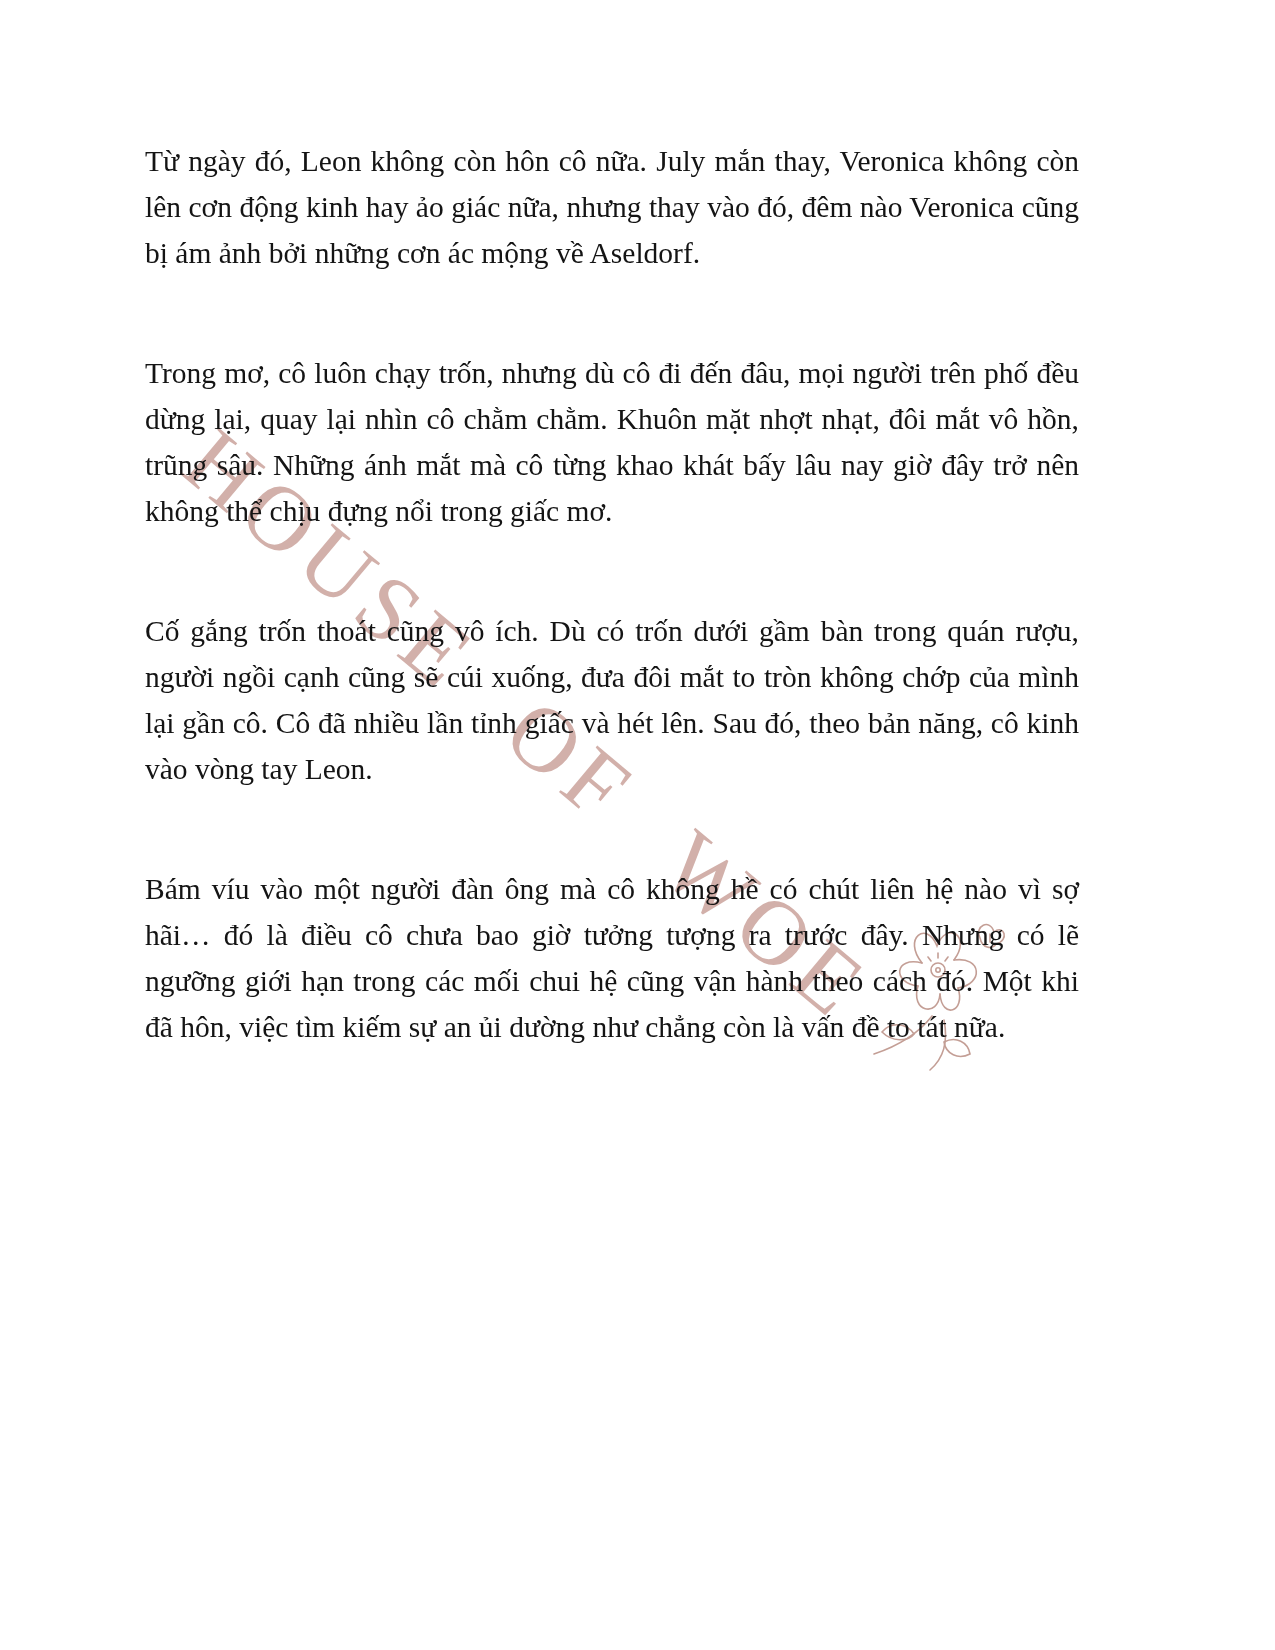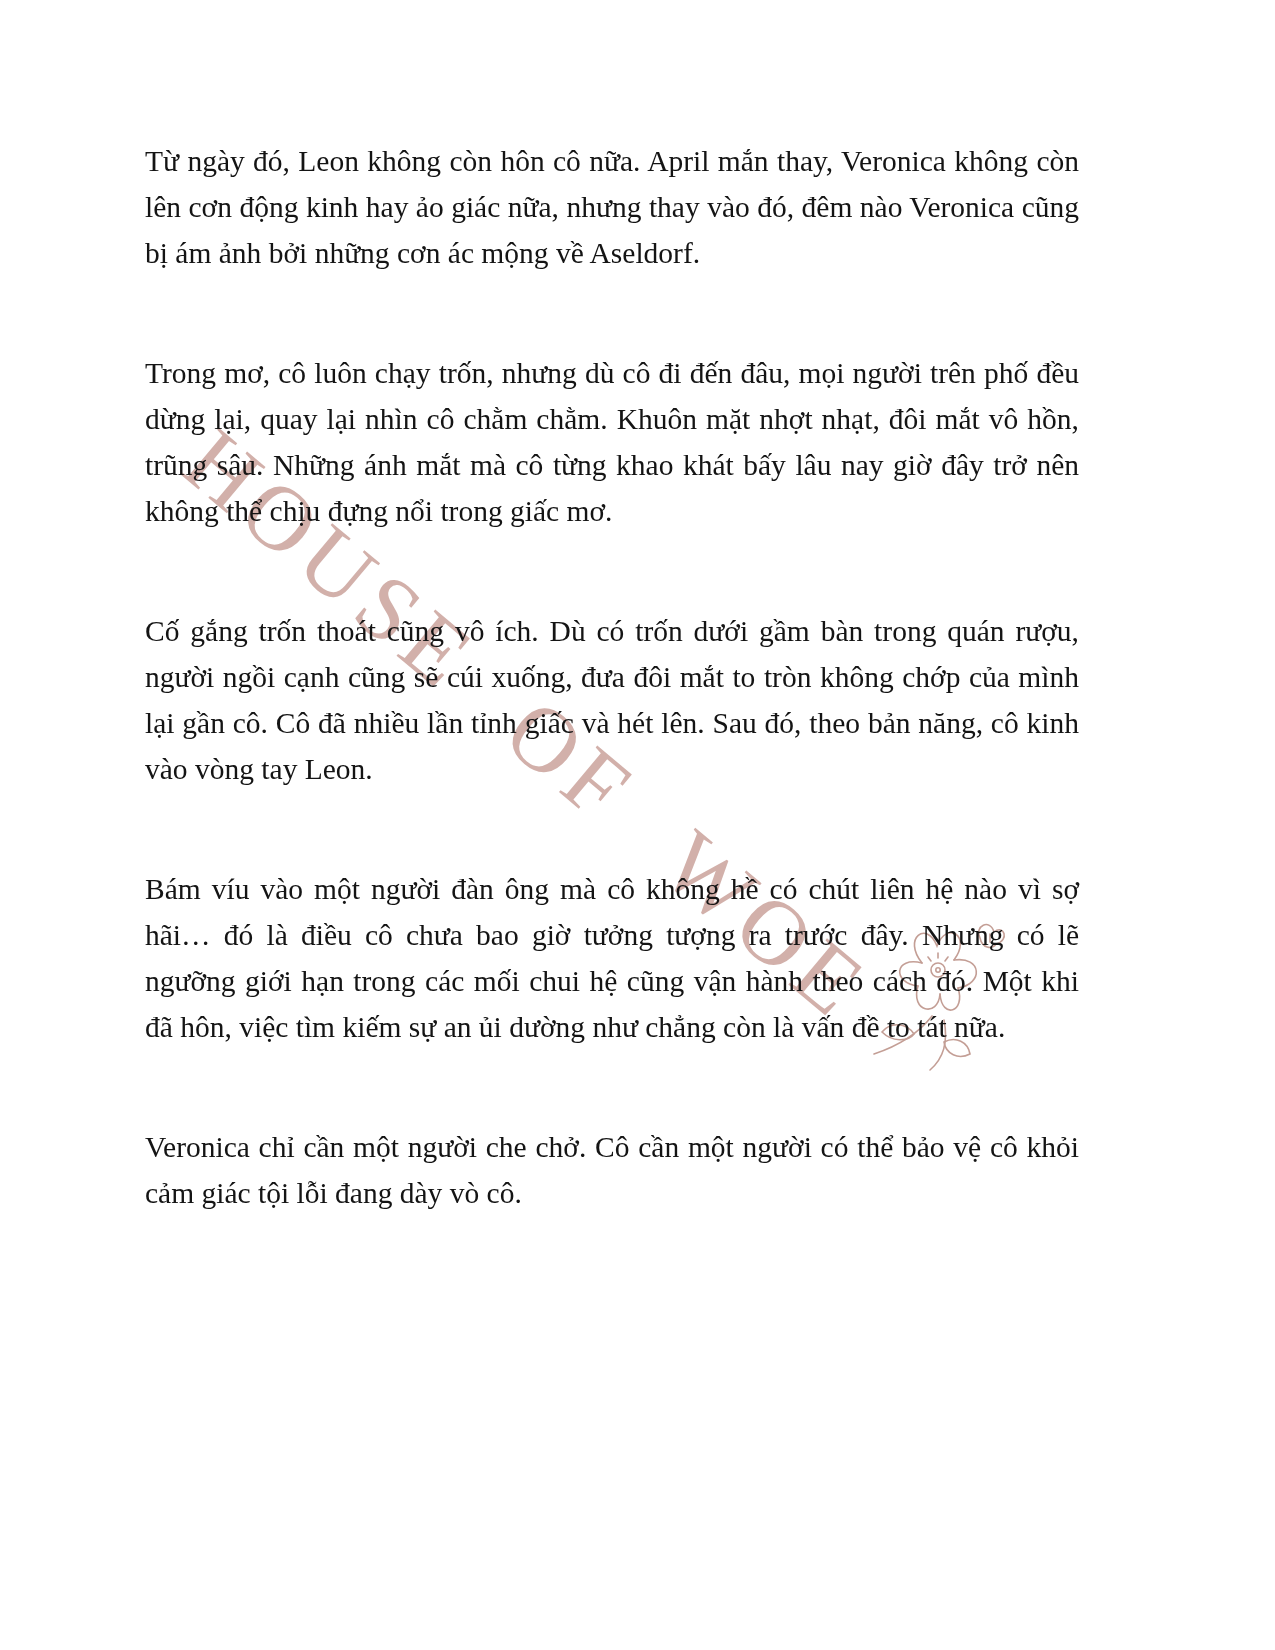--- a/index.html
+++ b/index.html
@@ -78,20 +78,19 @@
     <path d="M128 30 C 122 18, 138 10, 142 24 C 152 16, 158 32, 144 36 C 140 42, 130 40, 128 30 Z"></path>
     <path d="M138 26 l0 8"></path>
 
     <path d="M80 108 C 66 126, 46 138, 22 146"></path>
     <path d="M62 126 C 54 114, 38 114, 30 124 C 40 134, 56 134, 62 126 Z"></path>
     <path d="M92 112 C 96 132, 92 150, 78 162"></path>
     <path d="M92 134 C 104 128, 116 134, 118 146 C 106 152, 94 146, 92 134 Z"></path>
   </svg>
 
   <div class="content">
-    <p>Từ ngày đó, Leon không còn hôn cô nữa. April mắn thay, Veronica không còn lên cơn động kinh hay ảo giác nữa, nhưng thay vào đó, đêm nào Veronica cũng bị ám ảnh bởi những cơn ác mộng về Aseldorf.</p>
+    <p>Từ ngày đó, Leon không còn hôn cô nữa. July mắn thay, Veronica không còn lên cơn động kinh hay ảo giác nữa, nhưng thay vào đó, đêm nào Veronica cũng bị ám ảnh bởi những cơn ác mộng về Aseldorf.</p>
     <p>Trong mơ, cô luôn chạy trốn, nhưng dù cô đi đến đâu, mọi người trên phố đều dừng lại, quay lại nhìn cô chằm chằm. Khuôn mặt nhợt nhạt, đôi mắt vô hồn, trũng sâu. Những ánh mắt mà cô từng khao khát bấy lâu nay giờ đây trở nên không thể chịu đựng nổi trong giấc mơ.</p>
     <p>Cố gắng trốn thoát cũng vô ích. Dù có trốn dưới gầm bàn trong quán rượu, người ngồi cạnh cũng sẽ cúi xuống, đưa đôi mắt to tròn không chớp của mình lại gần cô. Cô đã nhiều lần tỉnh giấc và hét lên. Sau đó, theo bản năng, cô kinh vào vòng tay Leon.</p>
     <p>Bám víu vào một người đàn ông mà cô không hề có chút liên hệ nào vì sợ hãi… đó là điều cô chưa bao giờ tưởng tượng ra trước đây. Nhưng có lẽ ngưỡng giới hạn trong các mối chui hệ cũng vận hành theo cách đó. Một khi đã hôn, việc tìm kiếm sự an ủi dường như chẳng còn là vấn đề to tát nữa.</p>
-    <p>Veronica chỉ cần một người che chở. Cô cần một người có thể bảo vệ cô khỏi cảm giác tội lỗi đang dày vò cô.</p>
   </div>
 
 </div>
 
 </body></html>

